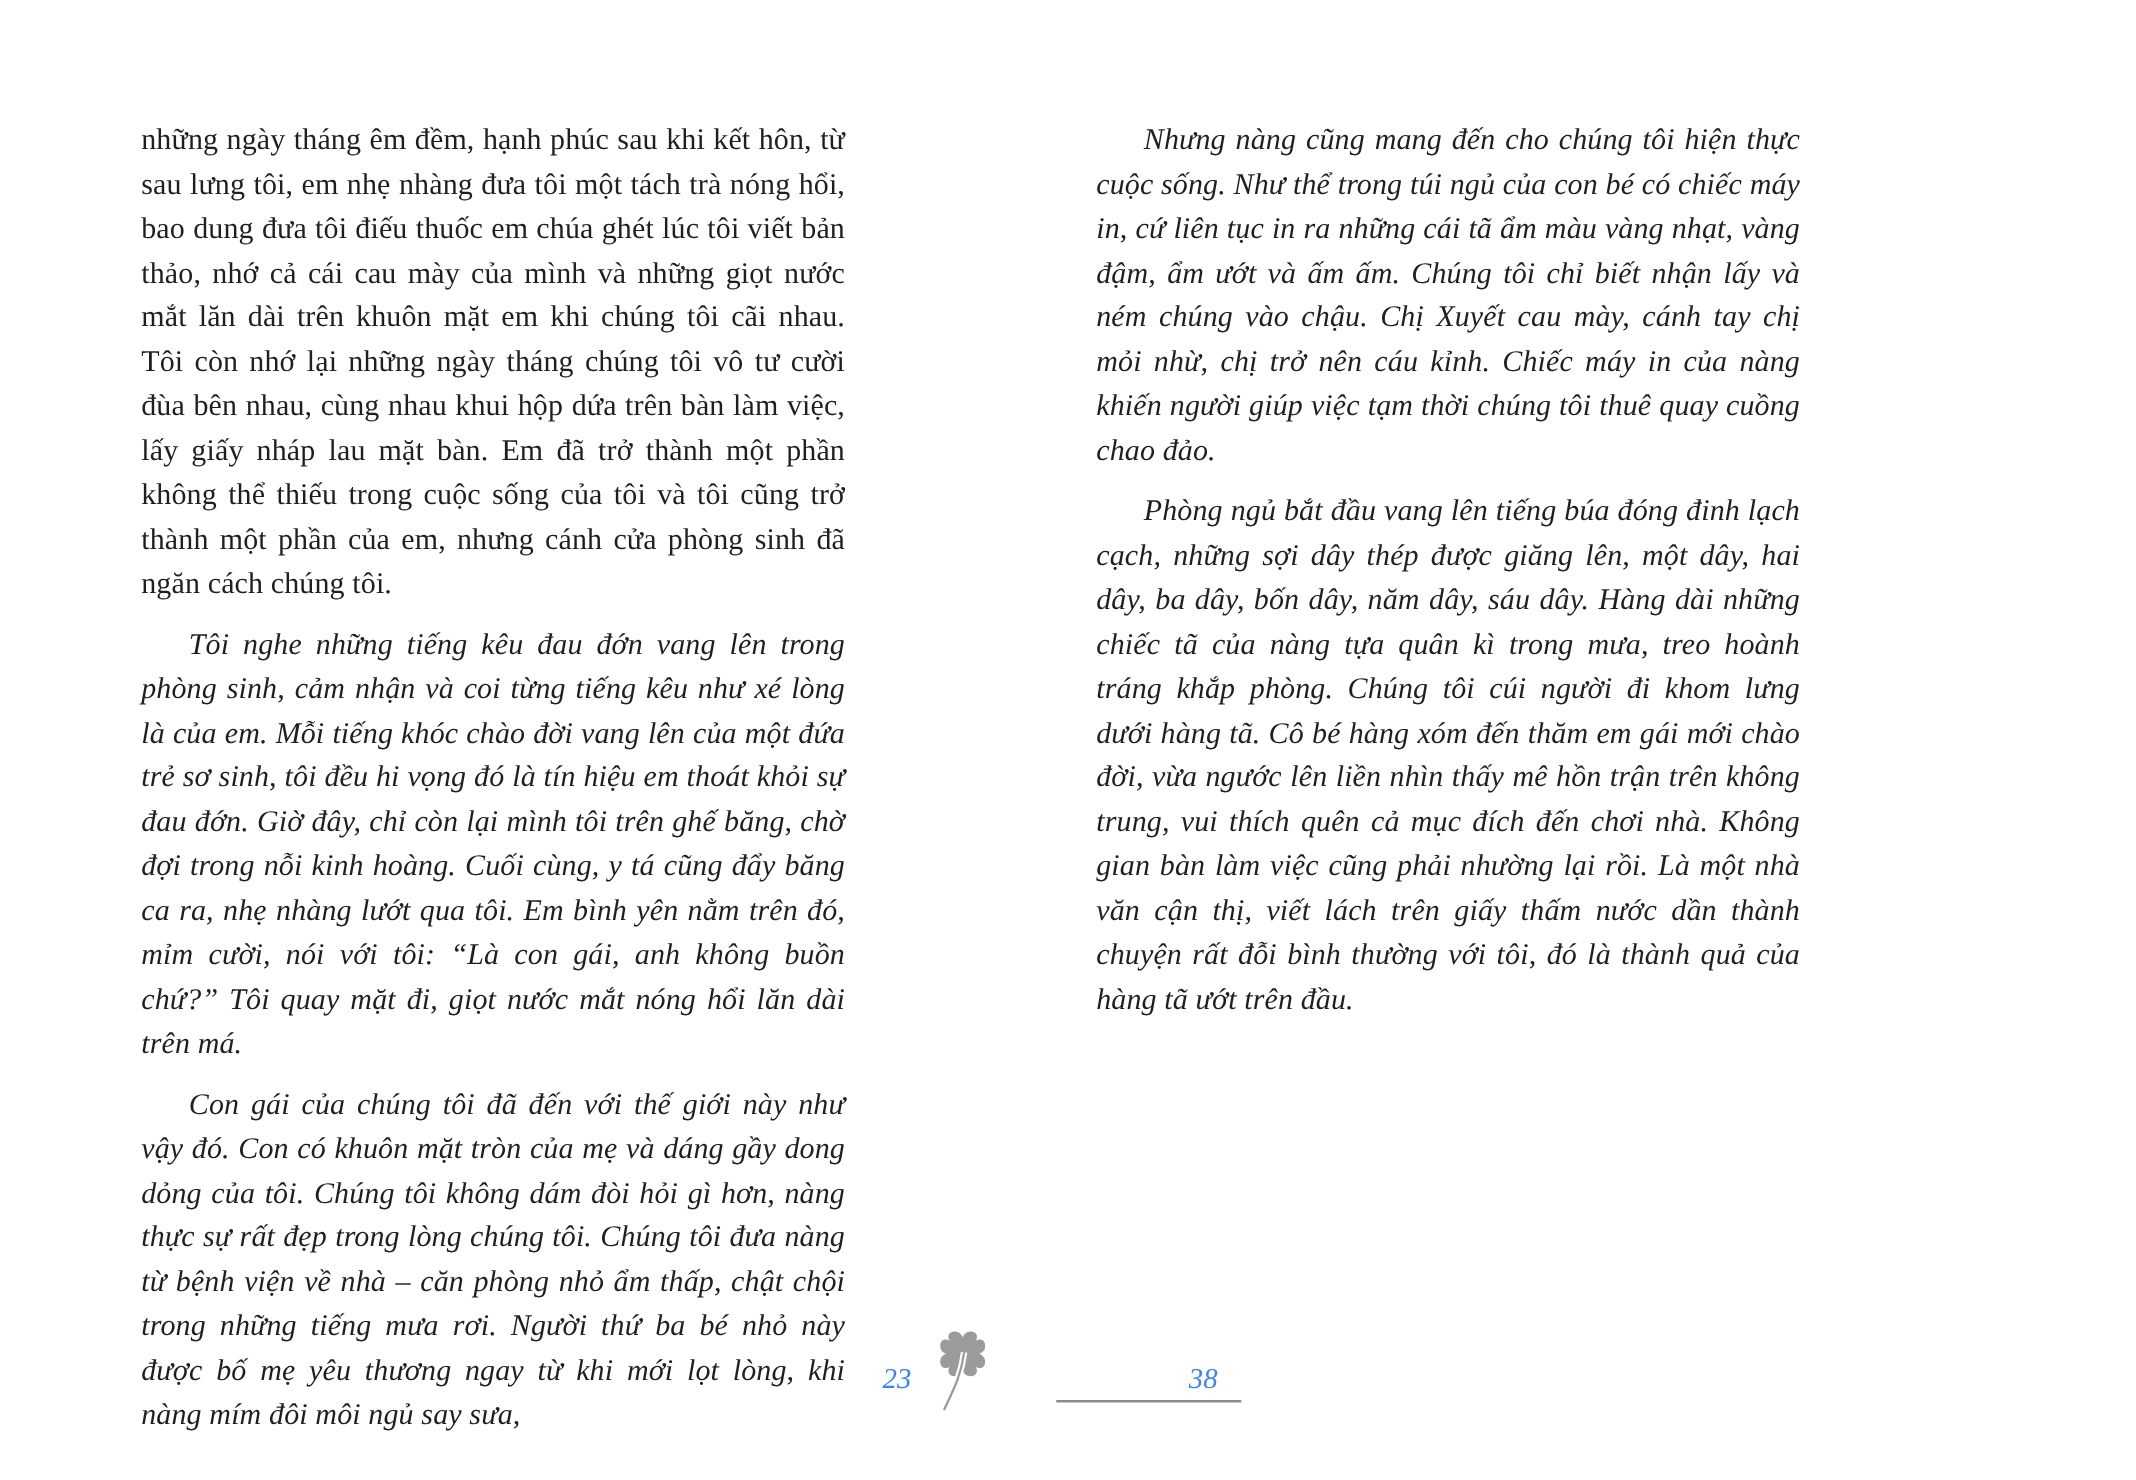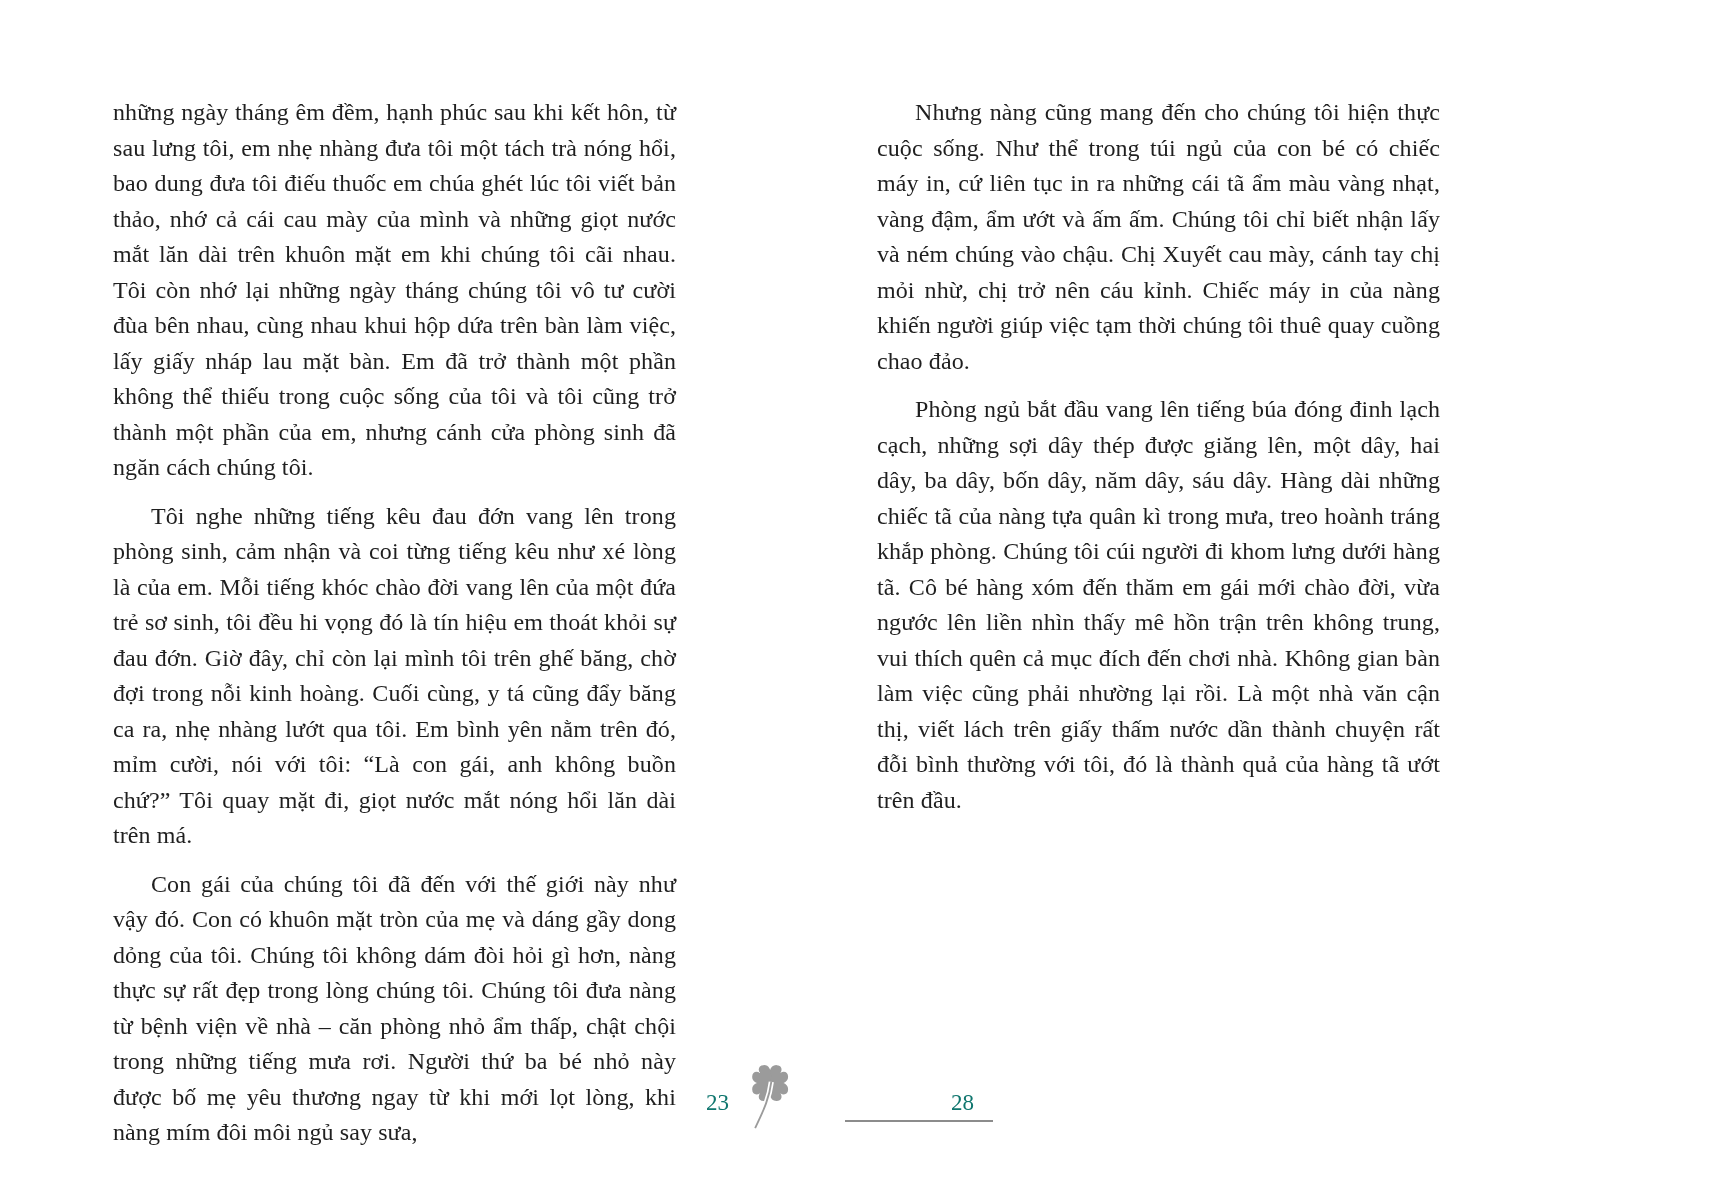--- a/index.html
+++ b/index.html
@@ -25,25 +25,26 @@
   }
   .page-left  { left: 113px; }
   .page-right { left: 877px; }
   .para {
     margin: 0 0 13px 0;
     font-size: 24px;
     line-height: 35.5px;
     text-align: justify;
     letter-spacing: 0.1px;
   }
-  .para.indent { text-indent: 38px; }
+  .para.indent { text-indent: 38px; font-style: italic; }
   .pnum {
     position: absolute;
     font-size: 23px;
-    color: #0f766e;
+    color: #3b82f6;
+    font-style: italic;
   }
   .pnum-left  { left: 706px; top: 1090px; }
   .pnum-right { left: 951px; top: 1090px; }
   .clover {
     position: absolute;
     left: 740px;
     top: 1060px;
     width: 58px;
     height: 75px;
   }
@@ -79,17 +80,17 @@
       <g fill="#9b9b9b">
         <path transform="translate(52,40) rotate(45)" d="M0 0 C -14 -8 -23 -22 -14 -30 C -8 -36 -1 -32 0 -25 C 1 -32 8 -36 14 -30 C 23 -22 14 -8 0 0 Z"></path>
         <path transform="translate(52,40) rotate(135)" d="M0 0 C -14 -8 -23 -22 -14 -30 C -8 -36 -1 -32 0 -25 C 1 -32 8 -36 14 -30 C 23 -22 14 -8 0 0 Z"></path>
         <path transform="translate(52,40) rotate(225)" d="M0 0 C -14 -8 -23 -22 -14 -30 C -8 -36 -1 -32 0 -25 C 1 -32 8 -36 14 -30 C 23 -22 14 -8 0 0 Z"></path>
         <path transform="translate(52,40) rotate(315)" d="M0 0 C -14 -8 -23 -22 -14 -30 C -8 -36 -1 -32 0 -25 C 1 -32 8 -36 14 -30 C 23 -22 14 -8 0 0 Z"></path>
       </g>
       <path d="M54 38 C 50 70, 38 92, 26 118" fill="none" stroke="#ffffff" stroke-width="9"></path>
       <path d="M54 38 C 50 70, 38 92, 26 118" fill="none" stroke="#9b9b9b" stroke-width="3.2"></path>
     </svg>
 
-    <span class="pnum pnum-right">28</span>
+    <span class="pnum pnum-right">38</span>
     <div class="rule"></div>
   </div>
 
 </div>
 
 </body></html>

